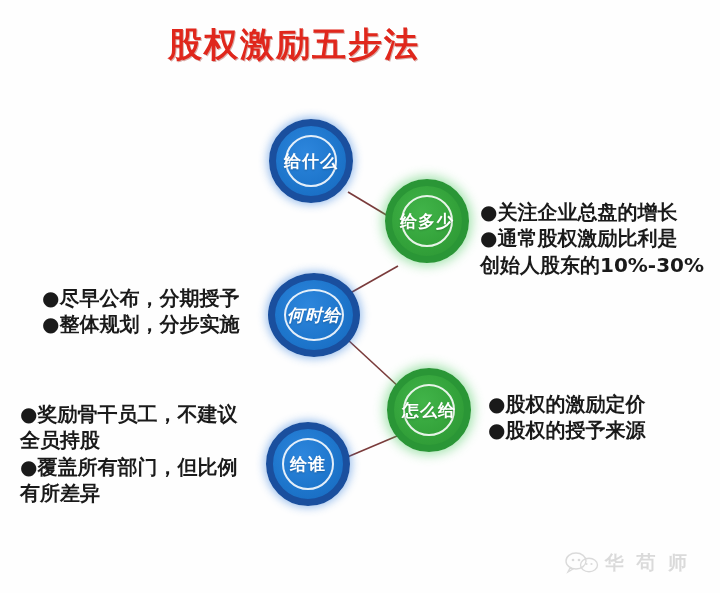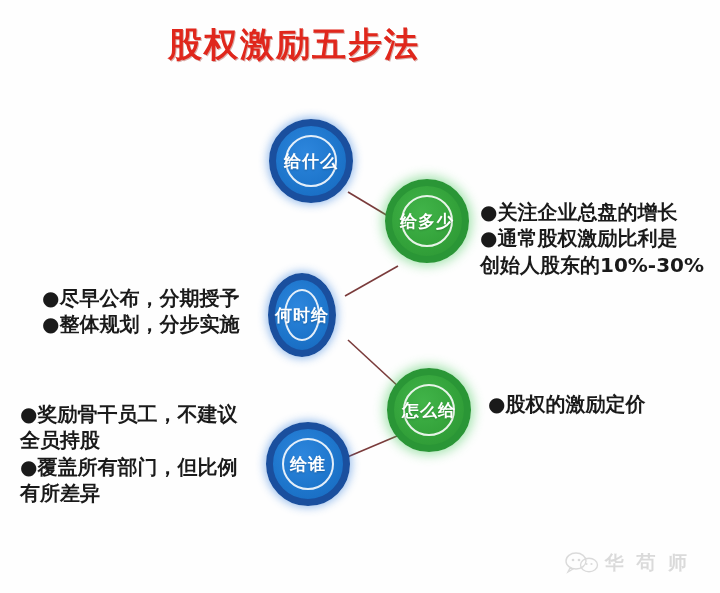--- a/index.html
+++ b/index.html
@@ -143,21 +143,21 @@
   <div class="node blue" style="left:269px; top:119px; width:84px; height:84px;">
     <span class="inner-ring"></span>
     <span class="node-label">给什么</span>
   </div>
 
   <div class="node green" style="left:385px; top:179px; width:84px; height:84px;align-items:center;">
     <span class="inner-ring"></span>
     <span class="node-label">给多少</span>
   </div>
 
-  <div class="node blue" style="left:268px; top:273px; width:68px; height:84px;">
+  <div class="node blue" style="left:268px; top:273px; width:92px; height:84px;font-style:italic;">
     <span class="inner-ring"></span>
     <span class="node-label">何时给</span>
   </div>
 
   <div class="node green" style="left:387px; top:368px; width:84px; height:84px;">
     <span class="inner-ring"></span>
     <span class="node-label">怎么给</span>
   </div>
 
   <div class="node blue" style="left:266px; top:422px; width:84px; height:84px;text-align:center;">
@@ -172,20 +172,21 @@
     <span class="tline">创始人股东的10%-30%</span>
   </div>
 
   <div class="text-block" style="left:42px; top:285px;">
     <span class="tline">●尽早公布，分期授予</span>
     <span class="tline">●整体规划，分步实施</span>
   </div>
 
   <div class="text-block" style="left:488px; top:391px;">
     <span class="tline">●股权的激励定价</span>
+    <span class="tline">●股权的授予来源</span>
   </div>
 
   <div class="text-block" style="left:20px; top:401px;">
     <span class="tline">●奖励骨干员工，不建议</span>
     <span class="tline">全员持股</span>
     <span class="tline">●覆盖所有部门，但比例</span>
     <span class="tline">有所差异</span>
   </div>
 
   <div id="watermark">

